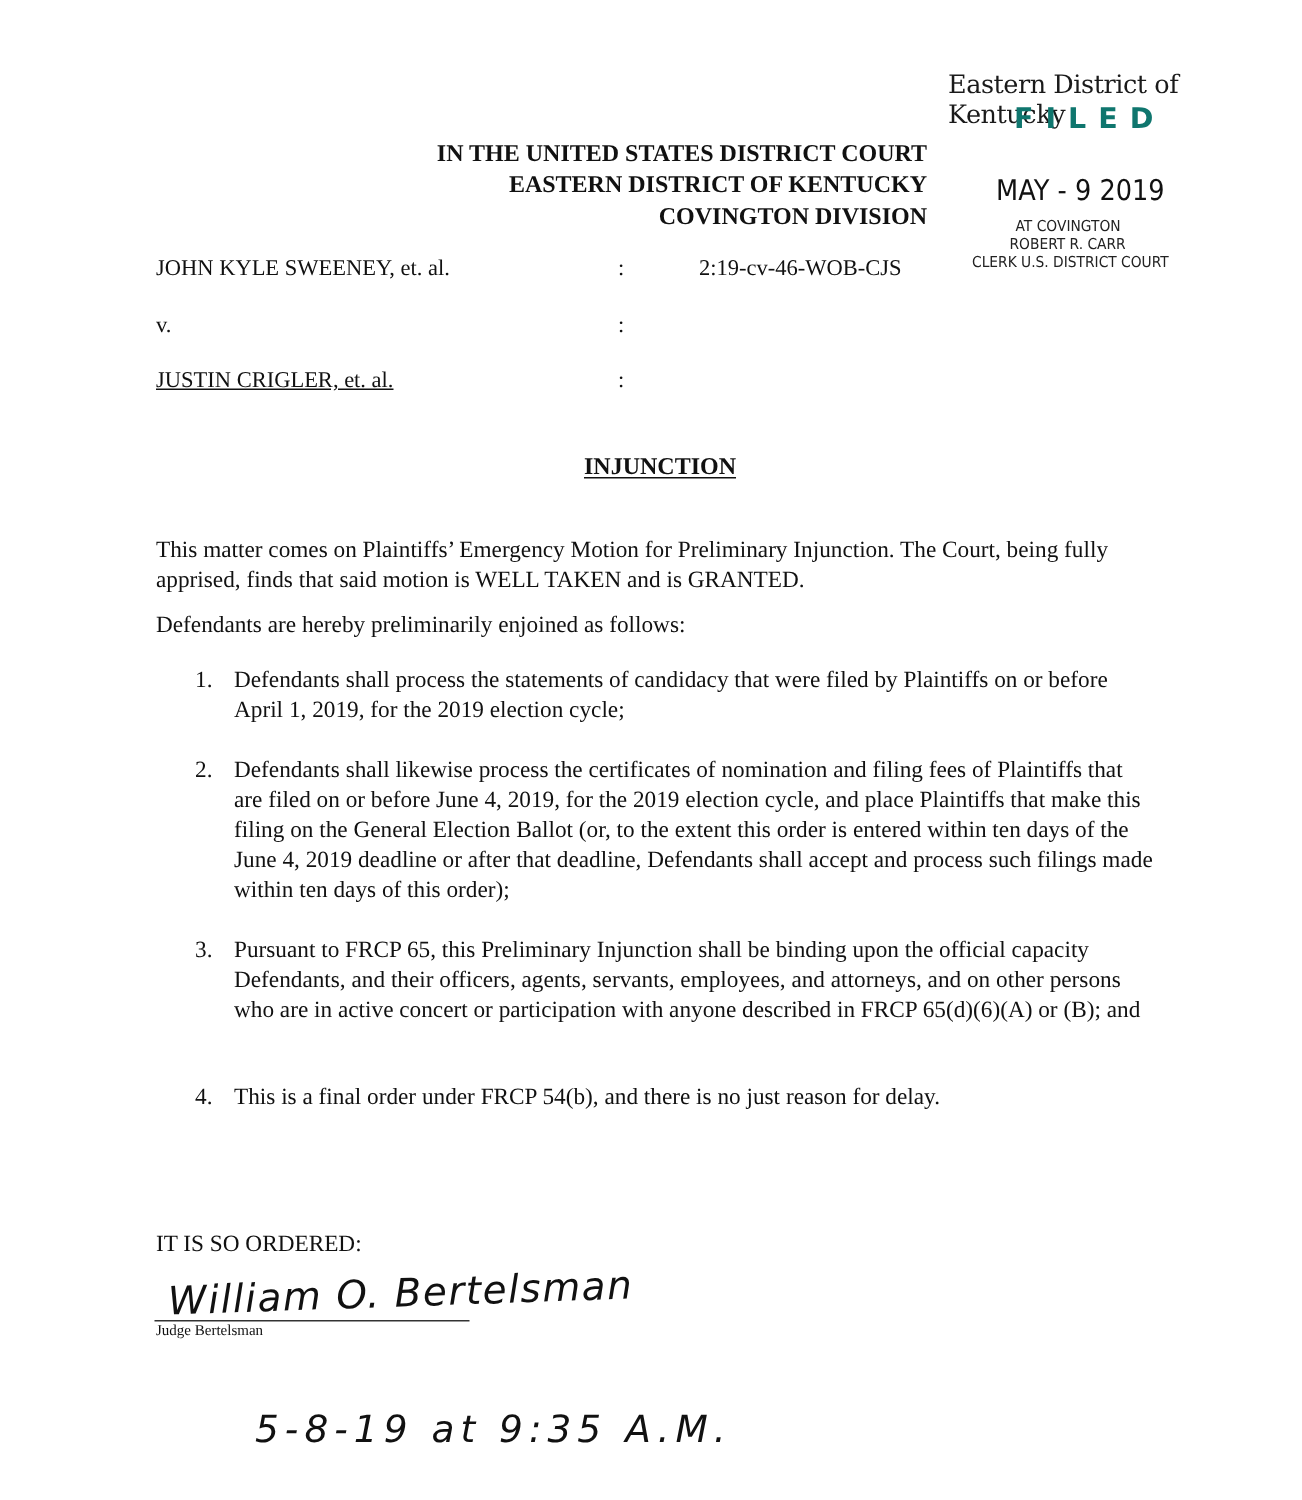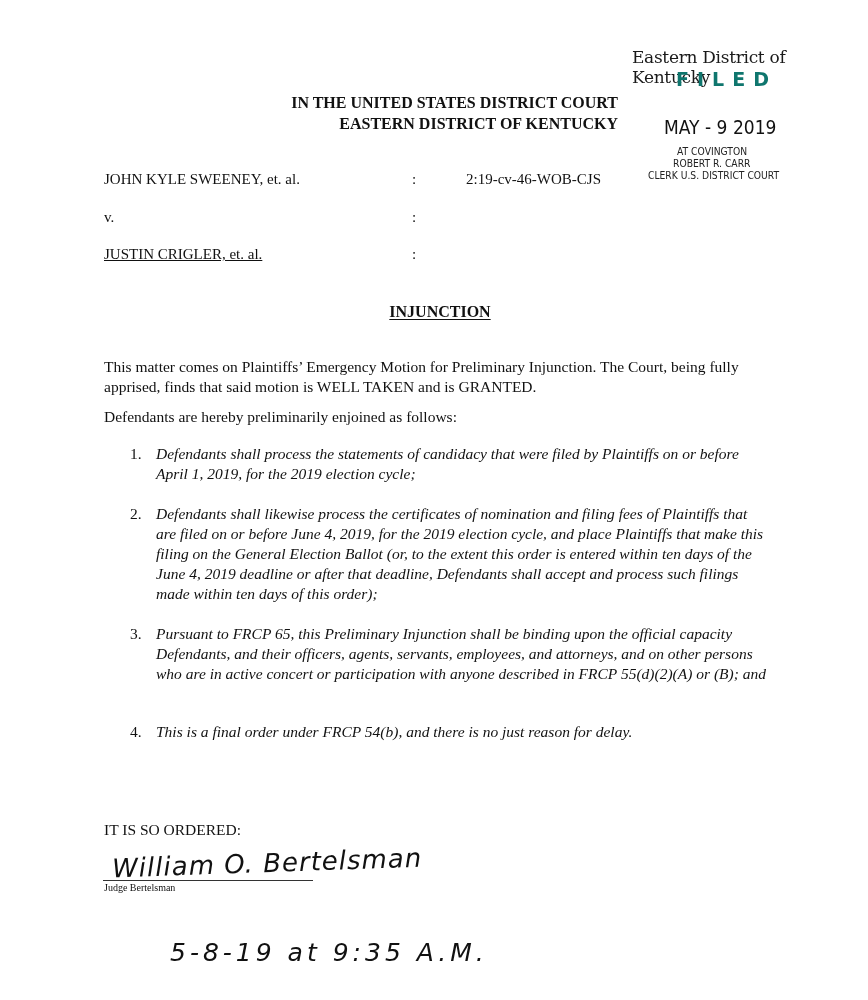--- a/index.html
+++ b/index.html
@@ -10,37 +10,38 @@
   .stamp-filed { left: 676px; top: 68px; font-family: "DejaVu Sans", sans-serif; font-weight: bold; font-size: 19px; letter-spacing: 8px; color: #0f766e; }
   .stamp-date { left: 664px; top: 116px; font-family: "DejaVu Sans", sans-serif; font-size: 19px; color: #111; transform: scaleX(0.9); transform-origin: left; }
   .stamp-small { font-family: "DejaVu Sans", sans-serif; font-size: 10px; color: #222; transform: scaleX(0.92); transform-origin: left; }
   .court-inner { position: absolute; left: 258px; width: 360px; top: 92px; text-align: right; font-weight: bold; font-size: 16px; line-height: 21px; }
   .caption { font-size: 15px; }
   .title { left: 110px; width: 660px; top: 302px; text-align: center; font-weight: bold; font-size: 16px; line-height: 20px; }
   .title span { text-decoration: underline; text-underline-offset: 2px; }
   .para { left: 104px; width: 660px; font-size: 15.5px; line-height: 20px; }
   .item { left: 130px; width: 640px; font-size: 15.5px; line-height: 20px; display: flex; }
   .item .num { width: 26px; flex: 0 0 26px; }
-  .item .txt { flex: 1; font-style: italic; }
+  .item .txt { flex: 1; }
   .sig-line { left: 103px; top: 880px; width: 210px; height: 1px; background: #333; }
   .hand { font-family: "DejaVu Sans", sans-serif; font-style: italic; color: #111; }
 </style>
 </head>
 <body>
 
 <div class="abs stamp-dist">Eastern District of Kentucky</div>
 <div class="abs stamp-filed">FILED</div>
 <div class="abs stamp-date">MAY - 9 2019</div>
 <div class="abs stamp-small" style="left:677px;top:146px;">AT COVINGTON</div>
 <div class="abs stamp-small" style="left:673px;top:158px;">ROBERT R. CARR</div>
 <div class="abs stamp-small" style="left:648px;top:170px;">CLERK U.S. DISTRICT COURT</div>
 
 <div class="court-inner">
   <div>IN THE UNITED STATES DISTRICT COURT</div>
   <div>EASTERN DISTRICT OF KENTUCKY</div>
+  <div>COVINGTON DIVISION</div>
 </div>
 
 <div class="abs caption" style="left:104px;top:171px;">JOHN KYLE SWEENEY, et. al.</div>
 <div class="abs caption" style="left:412px;top:171px;">:</div>
 <div class="abs caption" style="left:466px;top:171px;">2:19-cv-46-WOB-CJS</div>
 <div class="abs caption" style="left:104px;top:209px;">v.</div>
 <div class="abs caption" style="left:412px;top:209px;">:</div>
 <div class="abs caption" style="left:104px;top:246px;text-decoration:underline;">JUSTIN CRIGLER, et. al.</div>
 <div class="abs caption" style="left:412px;top:246px;">:</div>
 
@@ -54,21 +55,21 @@
 <div class="abs item" style="top:444px;">
   <span class="num">1.</span>
   <span class="txt">Defendants shall process the statements of candidacy that were filed by Plaintiffs on or before April 1, 2019, for the 2019 election cycle;</span>
 </div>
 <div class="abs item" style="top:504px;">
   <span class="num">2.</span>
   <span class="txt">Defendants shall likewise process the certificates of nomination and filing fees of Plaintiffs that are filed on or before June 4, 2019, for the 2019 election cycle, and place Plaintiffs that make this filing on the General Election Ballot (or, to the extent this order is entered within ten days of the June 4, 2019 deadline or after that deadline, Defendants shall accept and process such filings made within ten days of this order);</span>
 </div>
 <div class="abs item" style="top:624px;">
   <span class="num">3.</span>
-  <span class="txt">Pursuant to FRCP 65, this Preliminary Injunction shall be binding upon the official capacity Defendants, and their officers, agents, servants, employees, and attorneys, and on other persons who are in active concert or participation with anyone described in FRCP 55(d)(2)(A) or (B); and</span>
+  <span class="txt">Pursuant to FRCP 65, this Preliminary Injunction shall be binding upon the official capacity Defendants, and their officers, agents, servants, employees, and attorneys, and on other persons who are in active concert or participation with anyone described in FRCP 65(d)(6)(A) or (B); and</span>
 </div>
 <div class="abs item" style="top:722px;">
   <span class="num">4.</span>
   <span class="txt">This is a final order under FRCP 54(b), and there is no just reason for delay.</span>
 </div>
 
 <div class="abs para" style="top:820px;">IT IS SO ORDERED:</div>
 
 <div class="abs hand" style="left:112px;top:848px;font-size:26px;transform:rotate(-2deg);letter-spacing:1px;">William O. Bertelsman</div>
 <div class="abs sig-line"></div>

